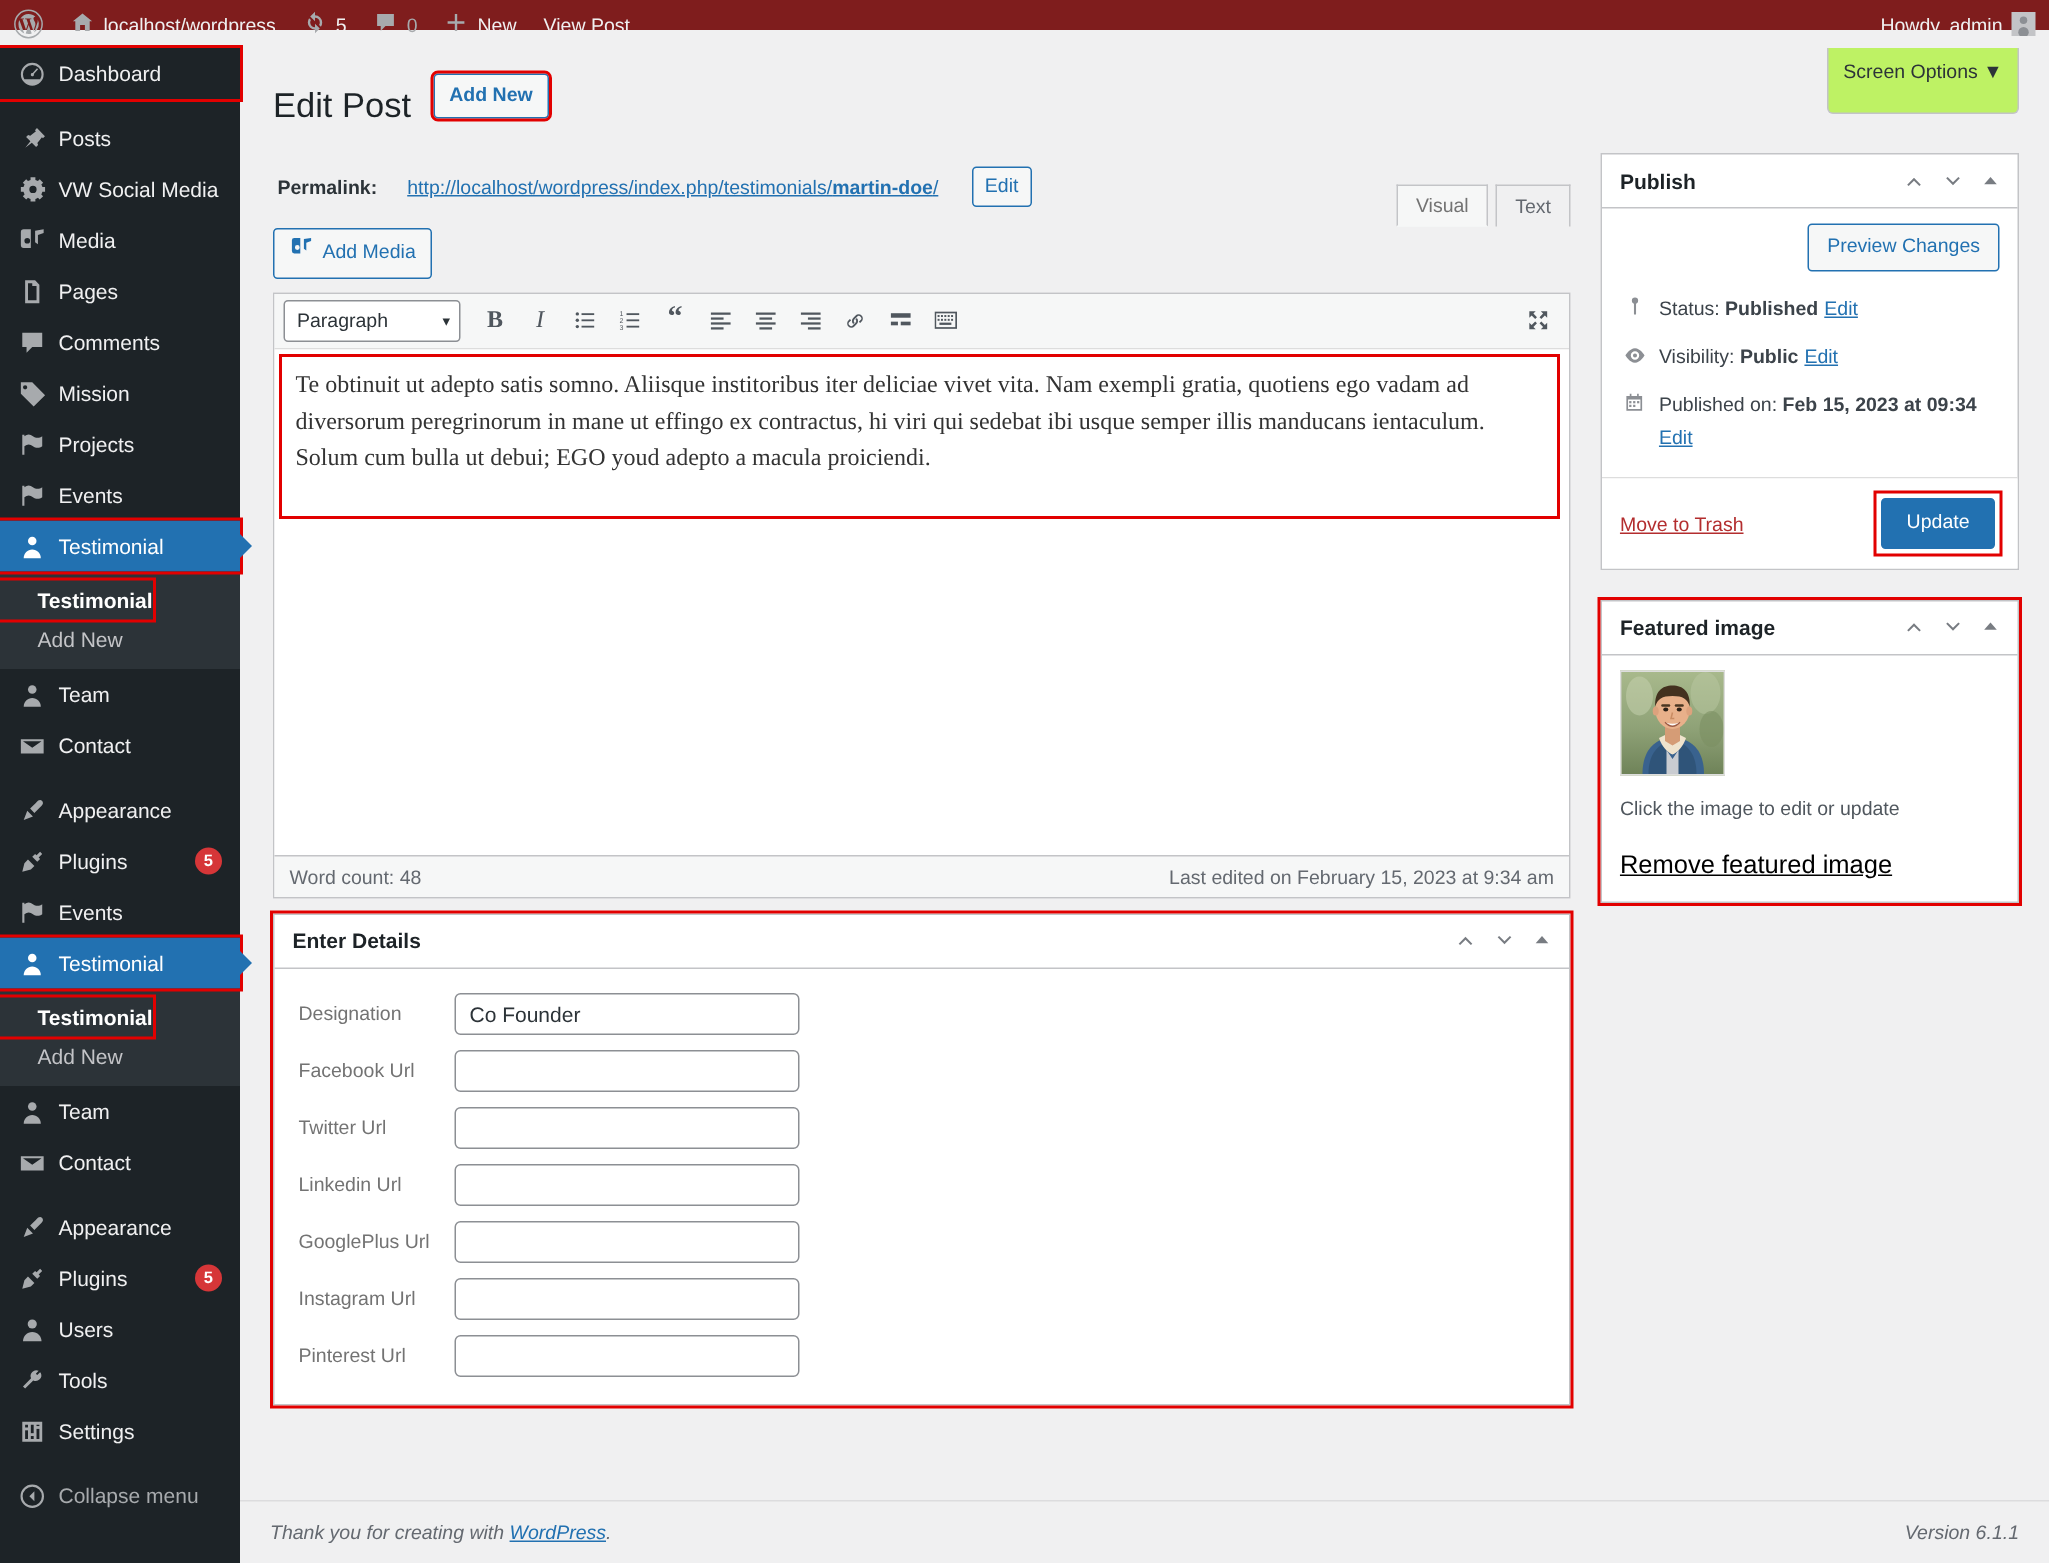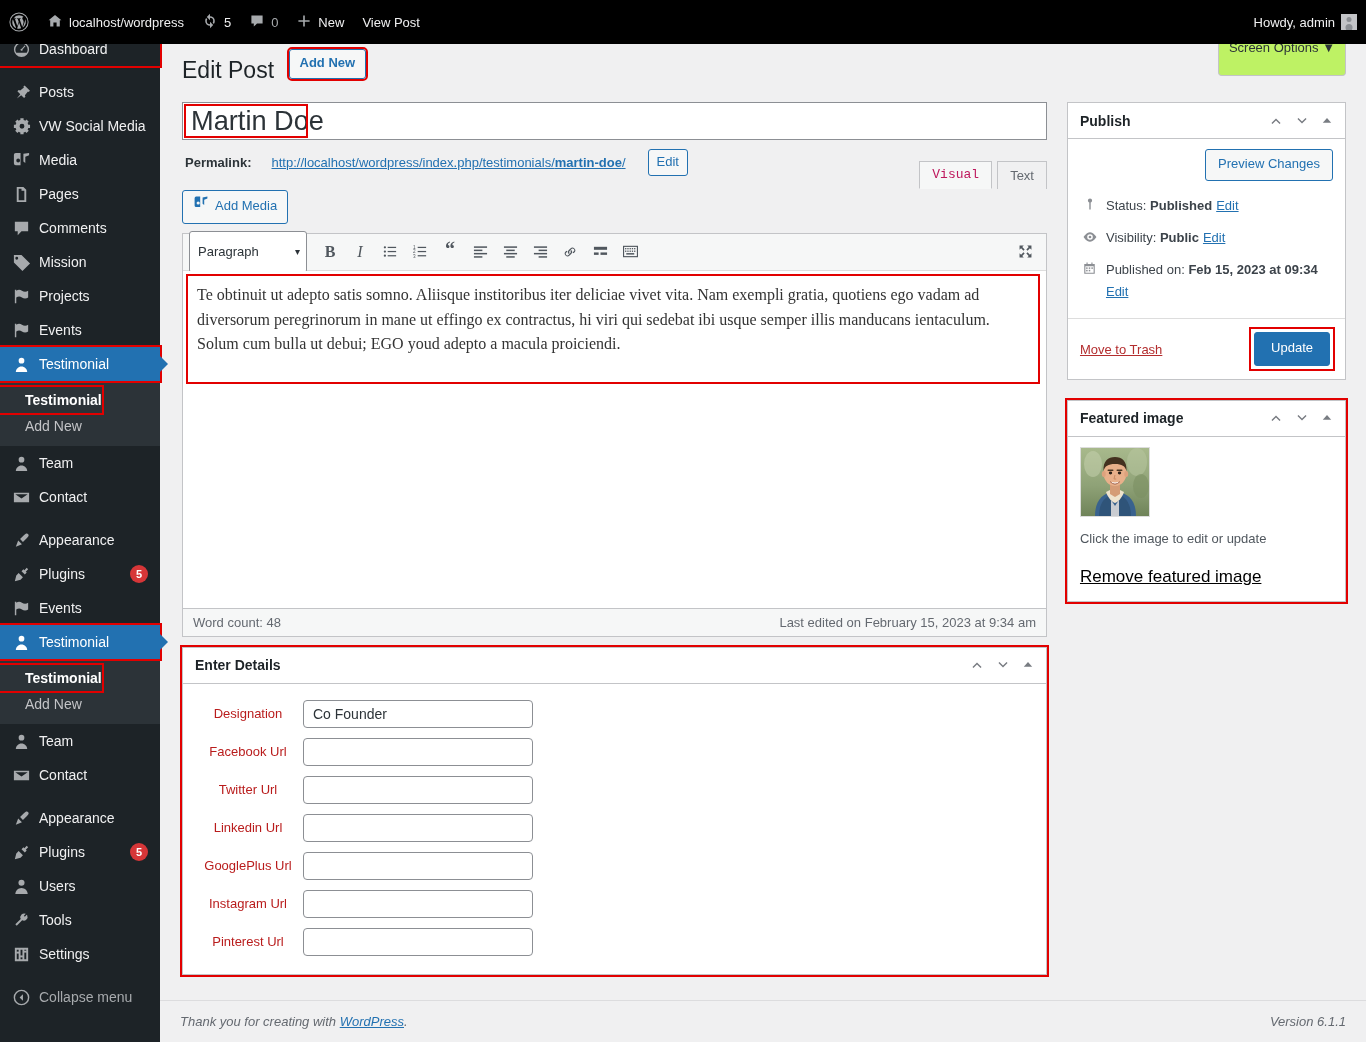--- a/index.html
+++ b/index.html
@@ -7,24 +7,24 @@
     width: 1366px; height: 1042px;
     font-family: "Liberation Sans", sans-serif;
     background: #f0f0f1;
     overflow: hidden;
   }
   body { position: relative; }
 
   
   #adminbar {
     position: absolute; top: 0; left: 0;
-    width: 1366px; height: 44px;
-    background: #000000;
+    width: 1366px; height: 20px;
+    background: #7f1d1d;
     color: #f0f0f1;
-    display: flex; align-items: center;
+    display: flex; 
     font-size: 13px;
     z-index: 50;
   }
   .ab-item {
     display: flex; align-items: center; gap: 6px;
     height: 32px; padding: 0 9px;
     color: #f0f0f1; text-decoration: none; cursor: pointer;
     white-space: nowrap;
   }
   .ab-spacer { flex: 1; }
@@ -164,34 +164,34 @@
   }
 
   .wp-editor-tabs {
     float: right; margin-top: -30px; display: flex; gap: 0;
   }
   .wp-switch-editor {
     background: #f0f0f1; border: 1px solid #c3c4c7; border-bottom: none;
     color: #646970; font-size: 13px; padding: 5px 12px 6px;
     cursor: pointer; margin-left: 5px; position: relative; top: 1px;
   }
-  .wp-switch-editor.active { background: #f6f7f7; color: #be185d; border-bottom: 1px solid #f6f7f7; font-family: Liberation Mono, monospace; }
+  .wp-switch-editor.active { background: #f6f7f7; color: #737373; border-bottom: 1px solid #f6f7f7; }
 
   #postdivrich {
     clear: both; margin-top: 9px;
     border: 1px solid #c3c4c7; background: #fff;
   }
   .mce-toolbar {
     display: flex; align-items: center;
     background: #f6f7f7; border-bottom: 1px solid #ddd;
     padding: 5px 6px; height: 37px; gap: 2px;
   }
   .mce-select {
     background: #fff; border: 1px solid #8c8f94; border-radius: 3px;
-    height: 42px; min-width: 118px; font-size: 13px; color: #2c3338;
+    height: 28px; min-width: 118px; font-size: 13px; color: #2c3338;
     display: flex; align-items: center; justify-content: space-between;
     padding: 0 6px 0 8px; cursor: pointer; margin-right: 7px;
   }
   .mce-btn {
     width: 28px; height: 26px; display: flex; align-items: center;
     justify-content: center; cursor: pointer; border-radius: 2px;
     color: #50575e; font-size: 15px;
   }
   .mce-btn svg { fill: #50575e; display: block; }
   .mce-spacer { flex: 1; }
@@ -266,22 +266,22 @@
   .feat-remove {
     display: inline-block; margin-top: 21px; color: #000000;
     text-decoration: underline; font-size: 17px; cursor: pointer;
   }
 
   
   #details-box { margin-top: 10px; }
   .details-inside { padding: 16px 14px 18px 16px; }
   .field-row { display: flex; align-items: center; margin-bottom: 10px; }
   .field-label {
-    width: 104px; font-size: 13px; color: #b91c1c; flex: none;
-    text-align: center; padding-right: 6px;
+    width: 104px; font-size: 13px; color: #737373; flex: none;
+    text-align: left; padding-right: 6px;
   }
   .field-row input {
     width: 230px; height: 28px; border: 1px solid #8c8f94;
     border-radius: 4px; padding: 0 9px; font-size: 14px;
     color: #2c3338; background: #fff; outline: none;
     font-family: "Liberation Sans", sans-serif;
   }
   .field-row input::placeholder { color: #a7aaad; }
 
   
@@ -604,24 +604,20 @@
     <div style="padding-top:16px;">
       <h1 class="page-title">Edit Post</h1>
       <a class="page-title-action outline-red">Add New</a>
     </div>
 
     <div class="post-body">
 
       <div class="post-main">
 
         <div id="titlediv">
-          <div id="titlewrap">
-            <input id="title" type="text" value="Martin Doe" style="">
-            <span class="title-hl"></span>
-          </div>
           <div id="edit-slug-box">
             <strong>Permalink:</strong>
             <a class="permalink"><span>http://localhost/wordpress/index.php/testimonials/</span><b>martin-doe</b><span>/</span></a>
             <button class="btn-small">Edit</button>
           </div>
         </div>
 
         <div class="wp-media-buttons">
           <button class="btn-media">
             <span>

